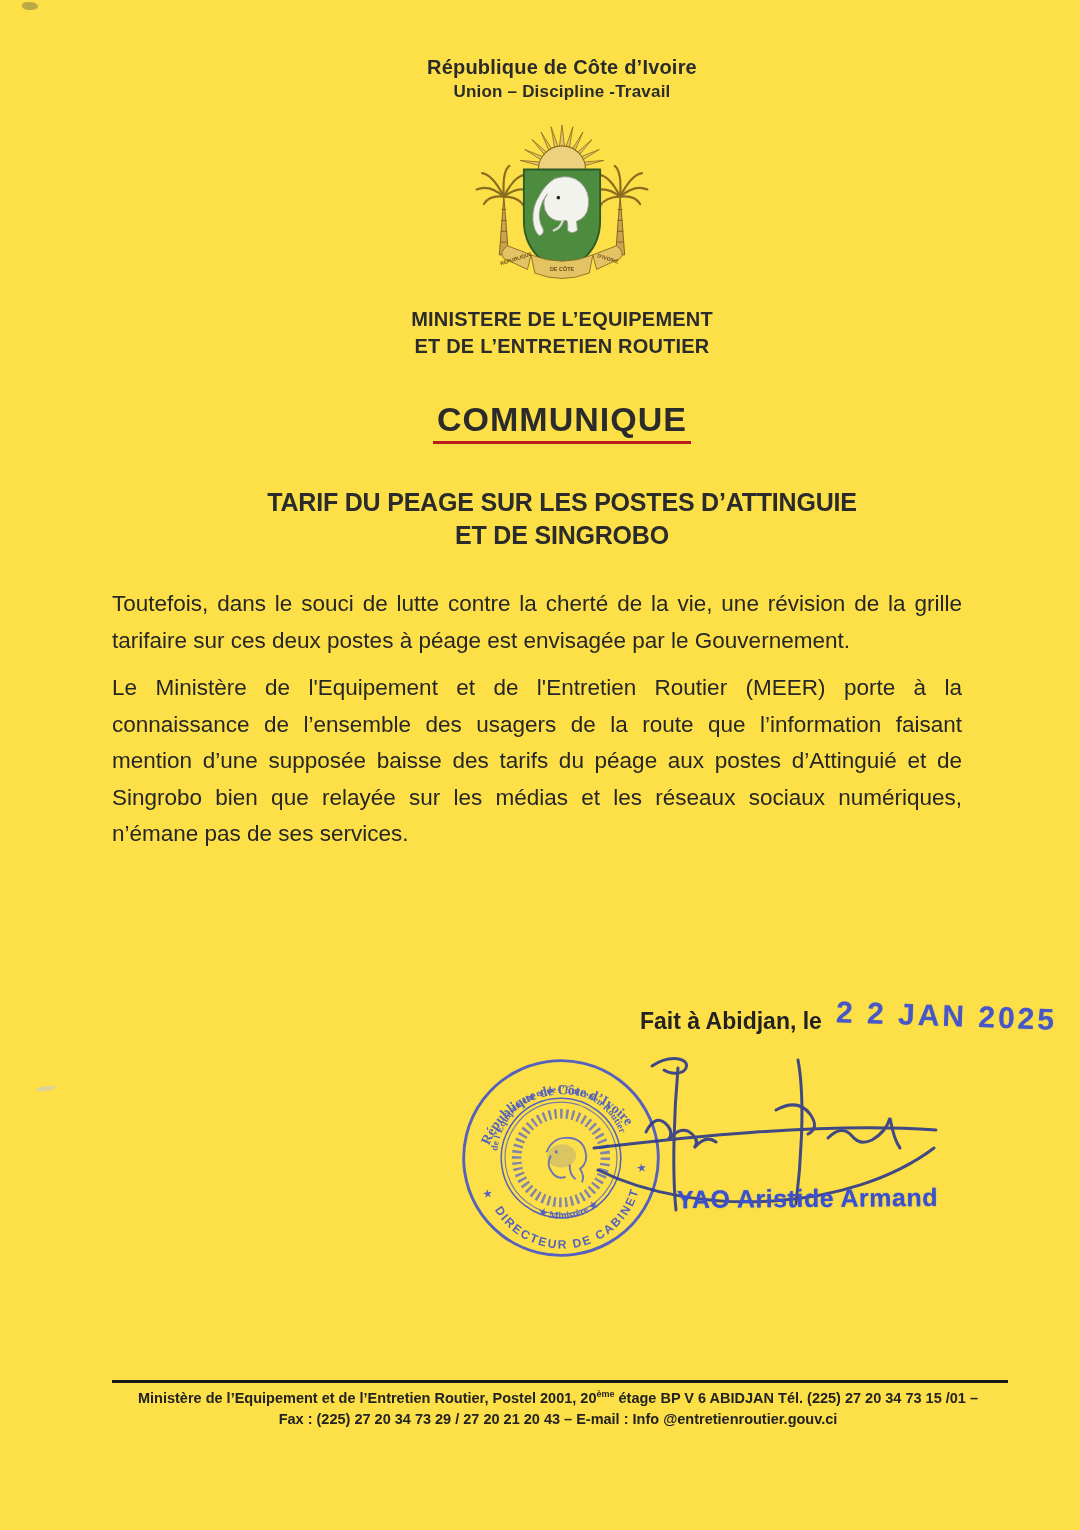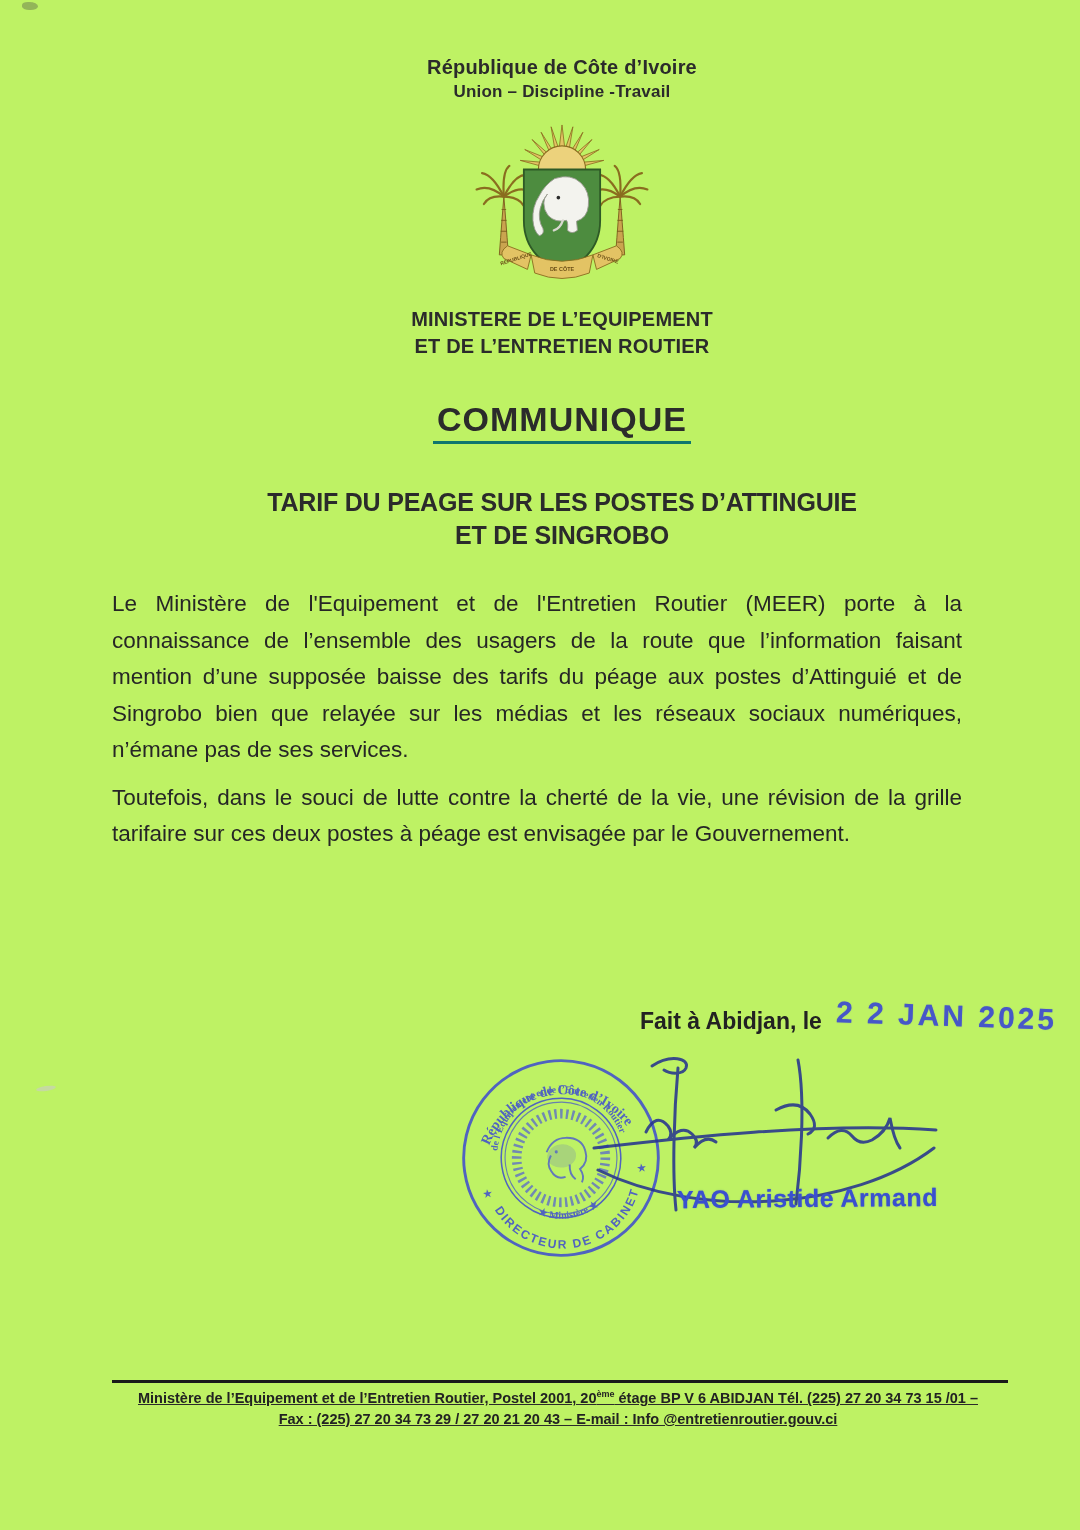--- a/index.html
+++ b/index.html
@@ -1,42 +1,42 @@
 <!DOCTYPE html>
 <html><head>
 <meta charset="utf-8">
 <style>
   html,body{margin:0;padding:0;background:#888;}
   .page{
-    position:relative;width:1080px;height:1530px;background:#bef264;
+    position:relative;width:1080px;height:1530px;background:#fde047;
     font-family:"Liberation Sans",sans-serif;color:#2b2b2b;overflow:hidden;
     margin:0 auto;
   }
   .top-block{padding-top:56px;text-align:center;transform:translateX(22px);}
   .hdr1{font-size:20px;font-weight:700;letter-spacing:.2px;}
   .hdr2{font-size:17px;font-weight:700;margin-top:3px;letter-spacing:.2px;}
   .emblem{margin-top:10px;}
   .ministry{margin-top:6px;font-size:20px;font-weight:700;line-height:1.35;letter-spacing:.2px;}
   .communique{display:inline-block;margin-top:40px;font-size:34px;font-weight:700;
-    letter-spacing:1px;border-bottom:3px solid #0f766e;padding:0 4px 2px 4px;}
+    letter-spacing:1px;border-bottom:3px solid #b91c1c;padding:0 4px 2px 4px;}
   .subtitle{margin-top:42px;font-size:25px;font-weight:700;line-height:1.33;letter-spacing:-0.2px;}
   .bodytext{position:absolute;left:112px;width:850px;top:586px;
     font-size:22.5px;line-height:36.5px;text-align:justify;color:#262626;}
   .bodytext p{margin:0 0 11px 0;}
   .dateline-label{position:absolute;left:640px;top:1008px;font-size:23px;color:#222;font-weight:bold;}
   .date-stamp{position:absolute;left:836px;top:999px;font-size:30px;font-weight:700;
     color:#4757c8;letter-spacing:3px;transform:rotate(2deg);white-space:nowrap;
     text-shadow:0 0 1px rgba(71,87,200,.55);}
   .stamp-zone{position:absolute;left:455px;top:1046px;width:580px;height:240px;}
   .seal{position:absolute;left:0;top:6px;transform:rotate(-8deg);opacity:.92;}
   .signature{position:absolute;left:135px;top:6px;opacity:.95;}
   .signatory-name{position:absolute;left:222px;top:138px;font-size:25px;font-weight:700;
     color:#3a50cf;letter-spacing:.5px;white-space:nowrap;transform:rotate(-.5deg);
     text-shadow:0 0 1.2px rgba(58,80,207,.7);}
-  .footer{position:absolute;left:0;top:1380px;width:1080px;text-decoration:underline;}
+  .footer{position:absolute;left:0;top:1380px;width:1080px;}
   .footer-rule{height:3px;background:#1a1a1a;margin-left:112px;width:896px;}
   .footer-text{text-align:center;transform:translateX(18px);font-size:14.5px;font-weight:700;
     color:#222;line-height:1.45;margin-top:5px;}
   .footer-text sup{font-size:9px;}
   .speck-tl{position:absolute;left:22px;top:2px;width:16px;height:8px;background:#444;
     opacity:.35;border-radius:40% 60% 50% 50%;}
   .smudge{position:absolute;left:36px;top:1086px;width:20px;height:5px;background:#c9c9c9;
     opacity:.6;border-radius:50%;transform:rotate(-8deg);}
 </style>
 </head>
@@ -121,22 +121,22 @@
 
     <div><span class="communique">COMMUNIQUE</span></div>
 
     <div class="subtitle">
       <div>TARIF DU PEAGE SUR LES POSTES D’ATTINGUIE</div>
       <div>ET DE SINGROBO</div>
     </div>
   </div>
 
   <div class="bodytext">
+    <p>Toutefois, dans le souci de lutte contre la cherté de la vie, une révision de la grille tarifaire sur ces deux postes à péage est envisagée par le Gouvernement.</p>
     <p>Le Ministère de l'Equipement et de l'Entretien Routier (MEER) porte à la connaissance de l’ensemble des usagers de la route que l’information faisant mention d’une supposée baisse des tarifs du péage aux postes d’Attinguié et de Singrobo bien que relayée sur les médias et les réseaux sociaux numériques, n’émane pas de ses services.</p>
-    <p>Toutefois, dans le souci de lutte contre la cherté de la vie, une révision de la grille tarifaire sur ces deux postes à péage est envisagée par le Gouvernement.</p>
   </div>
 
   <div class="dateline-label">Fait à Abidjan, le</div>
   <div class="date-stamp">2 2 JAN 2025</div>
 
   <div class="stamp-zone">
 
     <svg class="seal" width="212" height="212" viewBox="0 0 220 220">
       <defs>
         <path id="arcOuterTop" d="M 28,126 A 82,82 0 1 1 192,126"></path>

